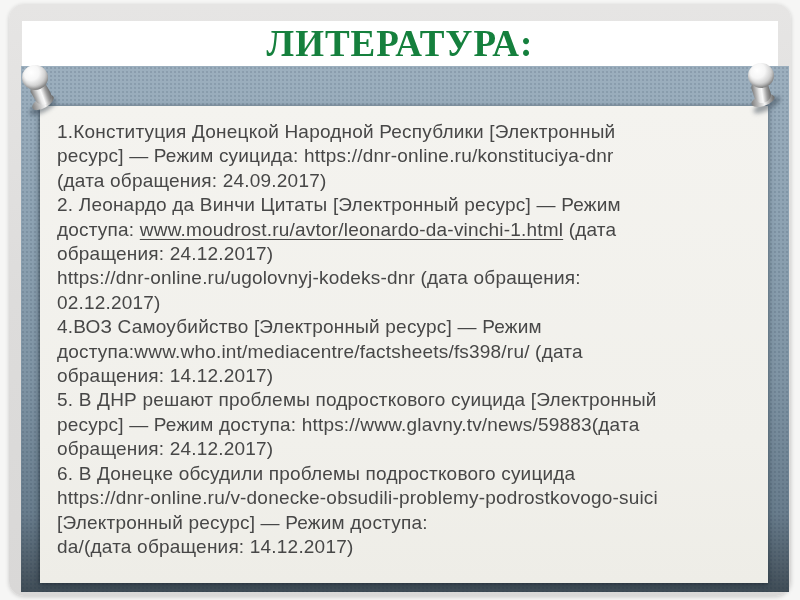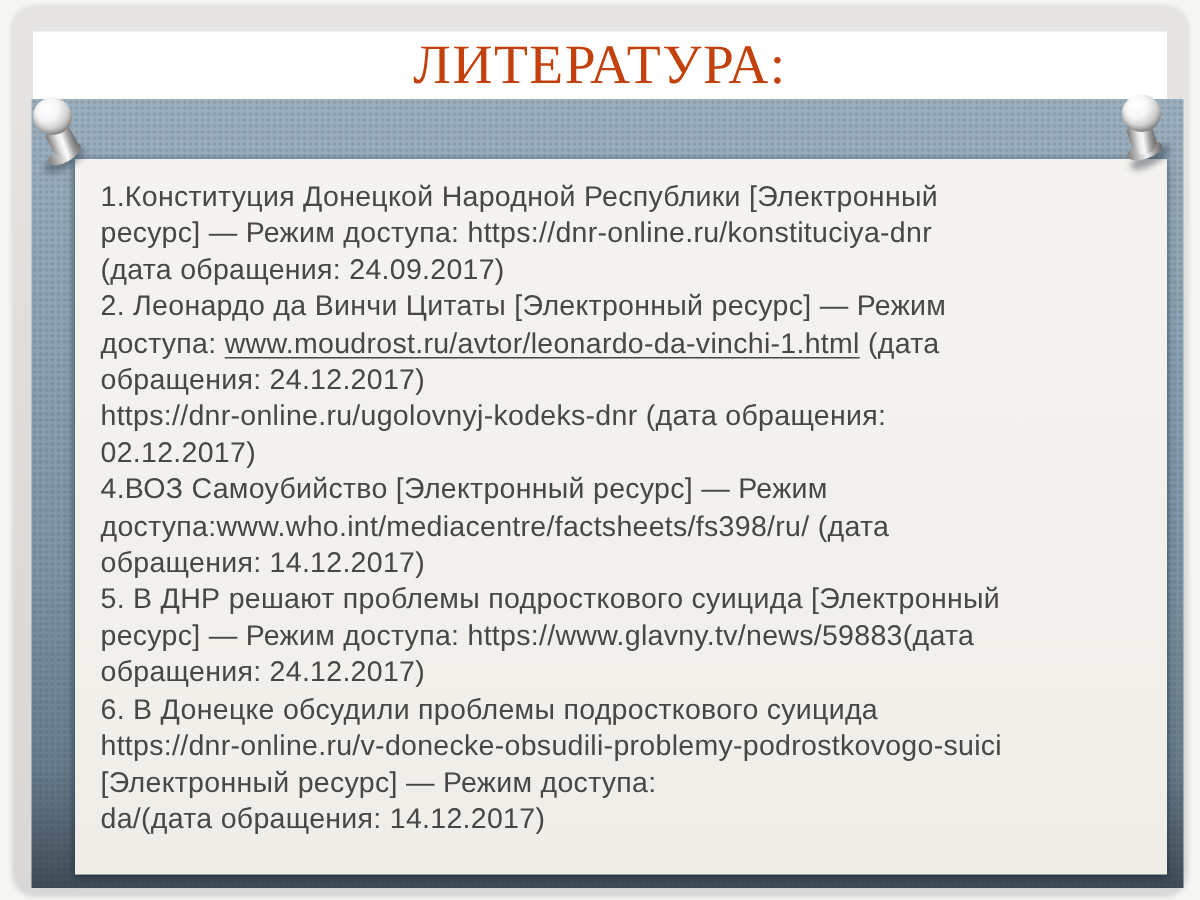--- a/index.html
+++ b/index.html
@@ -16,37 +16,36 @@
     box-shadow:0 1px 4px rgba(0,0,0,.18);
   }
   
   .title-band{
     position:absolute;left:13px;top:17px;width:756px;height:45px;
     background:#ffffff;
     display:flex;align-items:center;justify-content:center;
   }
   .title-band h1{
     margin:0;font-family:"Liberation Serif","DejaVu Serif",serif;
-    font-weight:400;font-size:37px;line-height:45px;letter-spacing:1px;
-    color:#c2410c;
+    font-weight:700;font-size:37px;line-height:45px;letter-spacing:1px;
+    color:#15803d;
   }
   
   .board{
     position:absolute;left:12px;top:62px;width:768px;height:526px;
     background-image:
       radial-gradient(circle, rgba(25,45,65,0.13) 1px, rgba(0,0,0,0) 1.3px),
       linear-gradient(180deg,#9cafbe 0%,#8da2b2 30%,#7e93a3 60%,#687c8c 85%,#4c5a65 96%,#3f4c56 100%);
     background-size:4px 4px,100% 100%;
   }
   
   .paper{
     position:absolute;left:19px;top:40px;width:728px;height:477px;
     background:linear-gradient(180deg,#f4f3ef 0%,#f1f0eb 70%,#eeede7 100%);
     box-shadow:-1px 0 3px rgba(20,30,40,.30), 0 2px 6px rgba(20,30,40,.45);
-    margin-left:10px;
   }
   .refs{
     padding:14px 8px 0 17px;
     font-size:19px;line-height:24.4px;letter-spacing:.2px;
     color:#474747;
   }
   .line{white-space:nowrap;}
   .link{text-decoration:underline;text-underline-offset:3px;text-align:center;}
   
   .pin{position:absolute;width:48px;height:52px;}
@@ -78,21 +77,21 @@
 <body>
 
 <div class="card">
   <div class="title-band">
     <h1>ЛИТЕРАТУРА:</h1>
   </div>
   <div class="board">
     <div class="paper">
       <div class="refs">
           <div class="line">1.Конституция Донецкой Народной Республики [Электронный</div>
-          <div class="line">ресурс] — Режим доступа: https://dnr-online.ru/konstituciya-dnr</div>
+          <div class="line">ресурс] — Режим суицида: https://dnr-online.ru/konstituciya-dnr</div>
           <div class="line">(дата обращения: 24.09.2017)</div>
           <div class="line">2. Леонардо да Винчи Цитаты [Электронный ресурс] — Режим</div>
           <div class="line"><span>доступа: </span><span class="link">www.moudrost.ru/avtor/leonardo-da-vinchi-1.html</span><span> (дата</span></div>
           <div class="line">обращения: 24.12.2017)</div>
           <div class="line">https://dnr-online.ru/ugolovnyj-kodeks-dnr (дата обращения:</div>
           <div class="line">02.12.2017)</div>
           <div class="line">4.ВОЗ Самоубийство [Электронный ресурс] — Режим</div>
           <div class="line">доступа:www.who.int/mediacentre/factsheets/fs398/ru/ (дата</div>
           <div class="line">обращения: 14.12.2017)</div>
           <div class="line">5. В ДНР решают проблемы подросткового суицида [Электронный</div>

